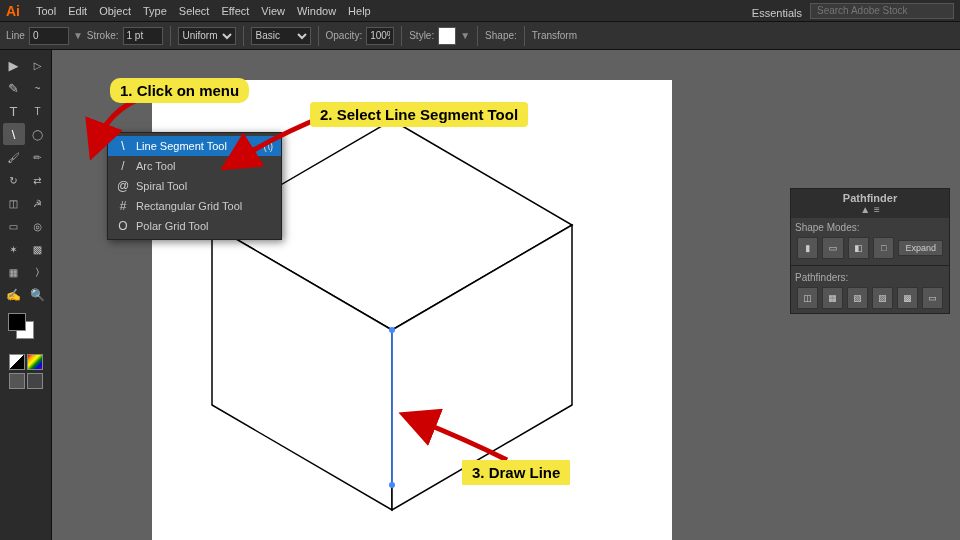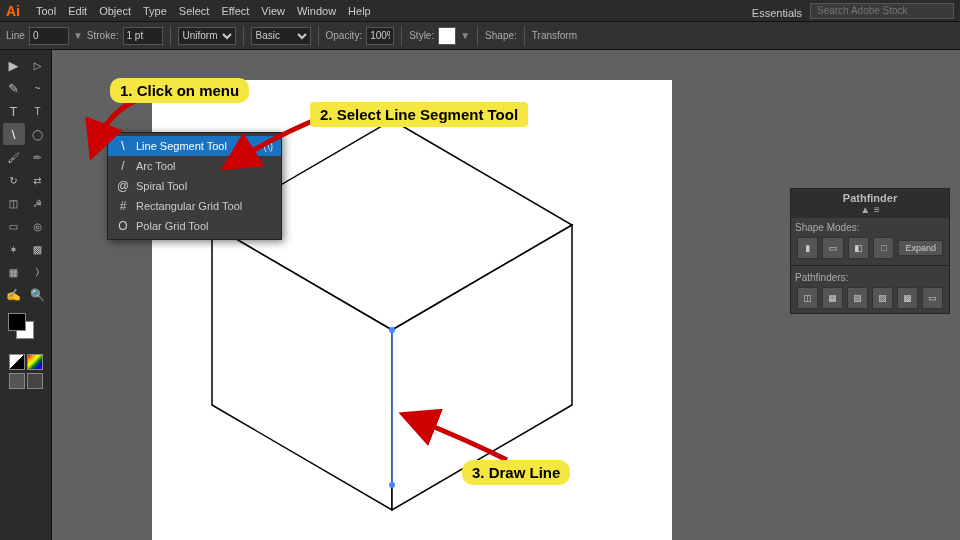--- a/index.html
+++ b/index.html
@@ -235,21 +235,21 @@
     }
     .callout-3 {
       position: absolute;
       bottom: 55px;
       left: 410px;
       background: #f5e642;
       color: #000;
       font-weight: bold;
       font-size: 15px;
       padding: 4px 10px;
-      border-radius: 11px;
+      border-radius: 1px;
       white-space: nowrap;
       z-index: 200;
     }
 
     
     .pathfinder-panel {
       position: absolute;
       top: 138px;
       right: 10px;
       width: 160px;

